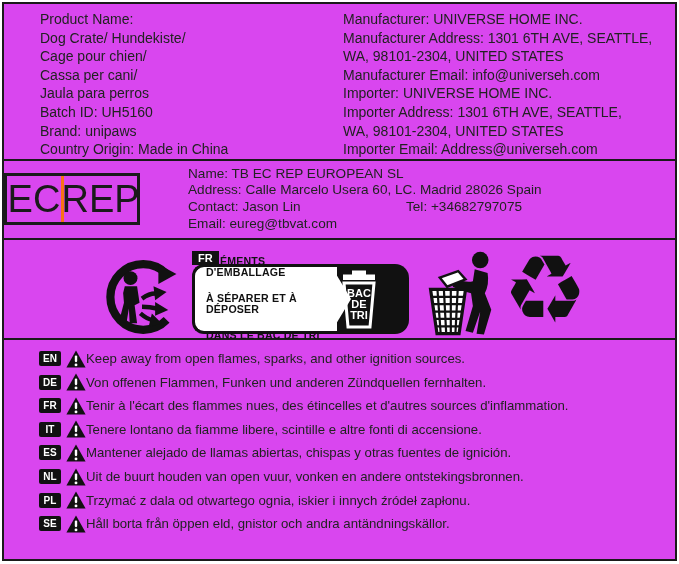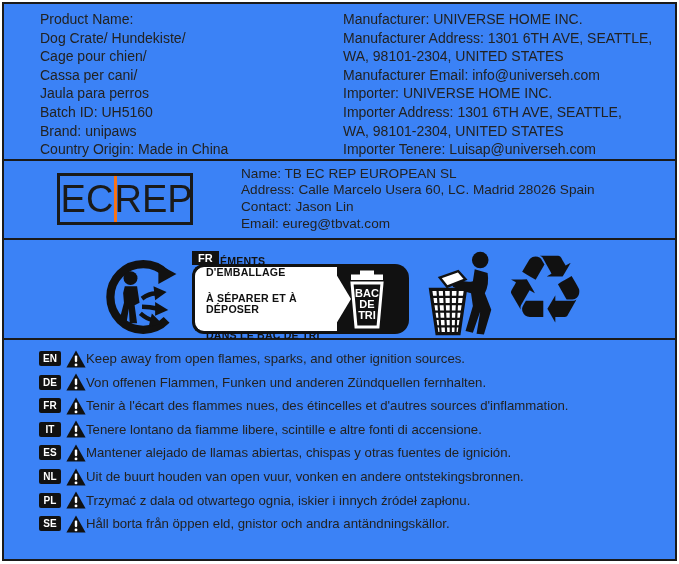--- a/index.html
+++ b/index.html
@@ -1,29 +1,29 @@
 <!DOCTYPE html>
 <html><head>
 <meta charset="utf-8">
 <style>
   * { margin:0; padding:0; box-sizing:border-box; }
   html,body { background:#fff; }
   body { font-family:"Liberation Sans","DejaVu Sans",sans-serif; color:#222; }
   .page { position:relative; width:679px; height:564px; background:#fff; overflow:hidden; }
   .frame { position:absolute; left:2px; top:2px; width:675px; height:559px;
-           border:2px solid #1a1a1a; display:flex; flex-direction:column; background:#3b82f6; }
+           border:2px solid #1a1a1a; display:flex; flex-direction:column; background:#d946ef; }
 
   
   .sec-top { flex:0 0 154px; display:flex; padding-top:6px; font-size:14px; line-height:18.6px; }
   .col-left  { flex:0 0 339px; padding-left:36px; }
   .col-right { flex:1; padding-right:15px; }
 
   
   .sec-ecrep { flex:0 0 79px; border-top:2px solid #1a1a1a; display:flex; align-items:center; }
-  .ecrep-box { margin-left:53px; display:flex; border:3px solid #1a1a1a; height:52px; }
+  .ecrep-box { display:flex; border:3px solid #1a1a1a; height:52px; }
   .ecrep-cell { display:flex; align-items:center; justify-content:center;
                 font-size:38px; line-height:1; color:#1a1a1a; letter-spacing:0; }
   .ecrep-ec  { width:54px; }
   .ecrep-rep { width:76px; border-left:3px solid #f97316; }
   .ecrep-text { margin-left:48px; font-size:13.6px; line-height:16.8px; }
   .ecrep-row { display:flex;align-items:flex-end; }
   .ecrep-row .c1 { width:218px; }
 
   
   .sec-icons { flex:0 0 100px; border-top:2px solid #1a1a1a; position:relative; }
@@ -34,21 +34,21 @@
 
   .infotri { position:absolute; left:188px; top:11px; width:217px; height:83px; }
   .infotri-badge { position:absolute; left:0; top:0; z-index:2; background:#111; color:#fff;
                    font-weight:bold; font-size:11px; line-height:14px; padding:0 6px; }
   .infotri-body { position:absolute; left:0; top:13px; bottom:0; right:0; display:flex; }
   .infotri-text { flex:1; background:#fff; border:3px solid #111; border-right:none;
                   border-radius:12px 0 0 12px; display:flex; flex-direction:column;
                   justify-content:center; padding-left:11px; gap:15px;
                   font-weight:bold; font-size:10.6px; line-height:11px; letter-spacing:.2px; color:#111; }
   .infotri-black { width:72px; background:#111; border-radius:0 14px 14px 0; position:relative;
-                   display:flex; align-items:center; justify-content:center; padding-right:13px; }
+                   display:flex; align-items:center; justify-content:flex-start; padding-right:13px; }
   .infotri-black::before { content:""; position:absolute; left:-1px; top:50%; transform:translateY(-50%);
                    width:0; height:0; border-top:25px solid transparent; border-bottom:25px solid transparent;
                    border-left:15px solid #fff; }
 
   
   .sec-warn { flex:1; border-top:2px solid #1a1a1a; padding-top:7px; }
   .warn-row { display:flex; align-items:center; height:23.6px; padding-left:35px; }
   .warn-lang { flex:0 0 22px; height:15px; background:#111; color:#fff; border-radius:2px;
                font-size:10px; font-weight:bold; line-height:15px; text-align:center; }
   .warn-tri { flex:0 0 20px; height:18px; margin-left:5px; fill:#111; }
@@ -74,34 +74,35 @@
           <div>Country Origin: Made in China</div>
         </div>
       <div class="col-right" id="manufacturer-lines">
           <div>Manufacturer:  UNIVERSE HOME INC.</div>
           <div>Manufacturer Address:  1301 6TH AVE, SEATTLE,</div>
           <div>WA, 98101-2304, UNITED STATES</div>
           <div>Manufacturer Email:  info@universeh.com</div>
           <div>Importer:  UNIVERSE HOME INC.</div>
           <div>Importer Address:  1301 6TH AVE, SEATTLE,</div>
           <div>WA, 98101-2304, UNITED STATES</div>
-          <div>Importer Tenere:  Luisap@universeh.com</div>
+          <div>Importer Email:  Address@universeh.com</div>
         </div>
     </section>
 
     <section class="sec-ecrep">
       <div class="ecrep-box">
         <span class="ecrep-cell ecrep-ec">EC</span>
         <span class="ecrep-cell ecrep-rep">REP</span>
       </div>
       <div class="ecrep-text">
         <div>Name: TB EC REP EUROPEAN SL</div>
         <div>Address: Calle Marcelo Usera 60, LC. Madrid 28026 Spain</div>
         <div class="ecrep-row">
           <span class="c1">Contact: Jason Lin</span>
+          <span>Tel: +34682797075</span>
         </div>
         <div>Email: eureg@tbvat.com</div>
       </div>
     </section>
 
     <section class="sec-icons">
 
       <svg class="triman" width="82" height="82" viewBox="0 0 100 100">
         <path class="icon-stroke" d="M80 22 A40 40 0 1 0 80 78" stroke-width="10"></path>
         <polygon fill="#111" points="70,10 92,22 70,34"></polygon>

